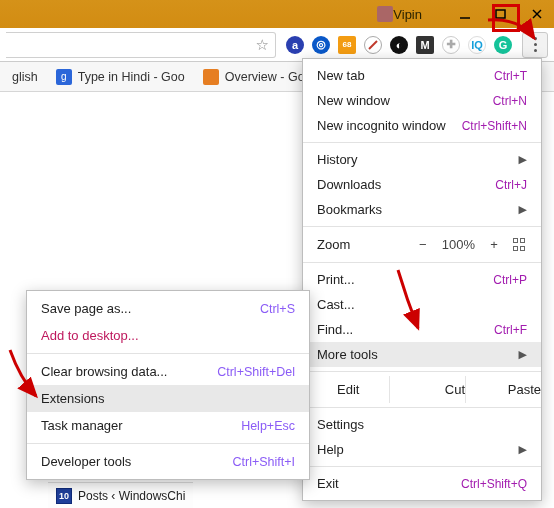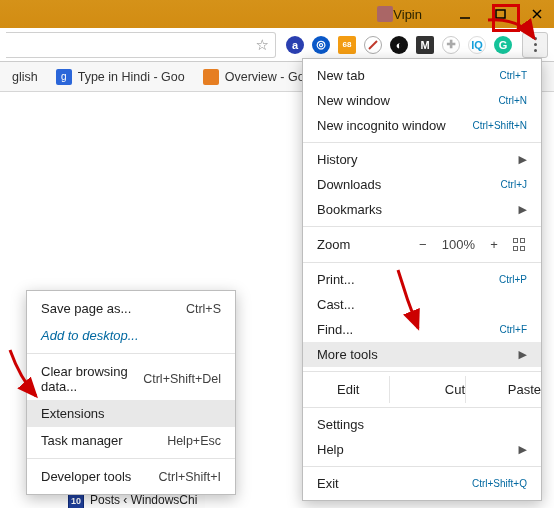--- a/index.html
+++ b/index.html
@@ -113,21 +113,21 @@
     z-index:5;
   }
   .menu-row{
     display:flex; align-items:center;
     justify-content:space-between;
     padding:5px 14px;
     font-size:13px;
     color:#222;
     cursor:pointer;
   }
-  .menu-row .shortcut{ color:#0369a1; font-size:10px;}
+  .menu-row .shortcut{ color:#a21caf; font-size:12px;}
   .menu-row .arrow{ color:#555; font-size:11px;}
   .menu-sep{ height:1px; background:#e2e2e2; margin:4px 0;}
   .menu-row.highlight{ background:#eaeaea;}
   .zoom-row{
     display:flex; align-items:center; justify-content:space-between;
     padding:6px 14px;
     font-size:13px;
   }
   .zoom-controls{ display:flex; align-items:center; gap:12px; color:#444;}
   .zoom-controls .btn{ cursor:pointer; width:14px; text-align:center;}
@@ -143,47 +143,47 @@
     flex:1; text-align:right; padding:6px 0;
     border-left:1px solid #e4e4e4;
     cursor:pointer;
   }
 
   
   .submenu{
     position:absolute;
     top:290px;
     left:26px;
-    width:210px;
+    width:284px;
     background:#fff;
     border:1px solid #bdbdbd;
     box-shadow:0 4px 14px rgba(0,0,0,0.25);
     padding:4px 0;
     z-index:6;
   }
   .sub-row{
     display:flex; align-items:center;
     justify-content:space-between;
     padding:6px 14px;
     font-size:13px;
     cursor:pointer;
   }
-  .sub-row .shortcut{ color:#404040; font-size:12.5px;}
-  .sub-row.disabled{ color:#0369a1; cursor:default;font-style:italic;}
+  .sub-row .shortcut{ color:#8b5cf6; font-size:12.5px;}
+  .sub-row.disabled{ color:#be185d; cursor:default;}
   .sub-row.highlight{ background:#e8e8e8;}
 
   
   .taskbar{
     position:absolute;
-    left:60px; bottom:0;
-    height:16px;
+    left:48px; bottom:0;
+    height:26px;
     padding:0 8px;
     background:#fdfdfd;
     border-top:1px solid #dcdcdc;
-    display:flex; align-items:flex-start; gap:6px;
+    display:flex; align-items:center; gap:6px;
     font-size:12px;
     color:#222;
   }
   .tb-icon{
     width:16px;height:16px; background:#1f3f9a;color:#fff;
     font-size:9px;font-weight:bold;display:flex;align-items:center;justify-content:center;
     border:1px solid #0f2a78;
   }
 
   

